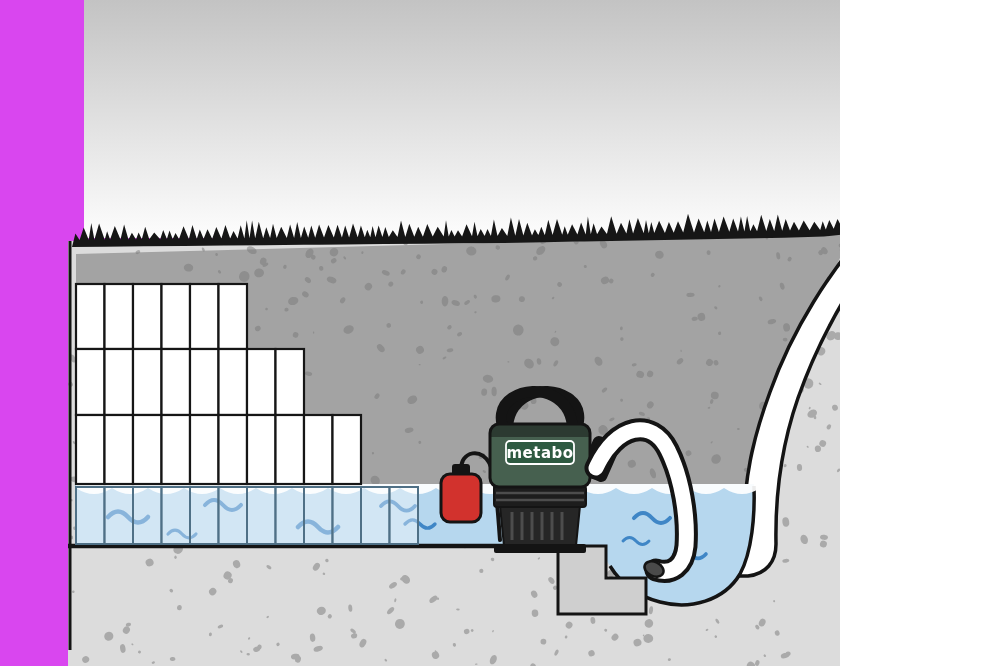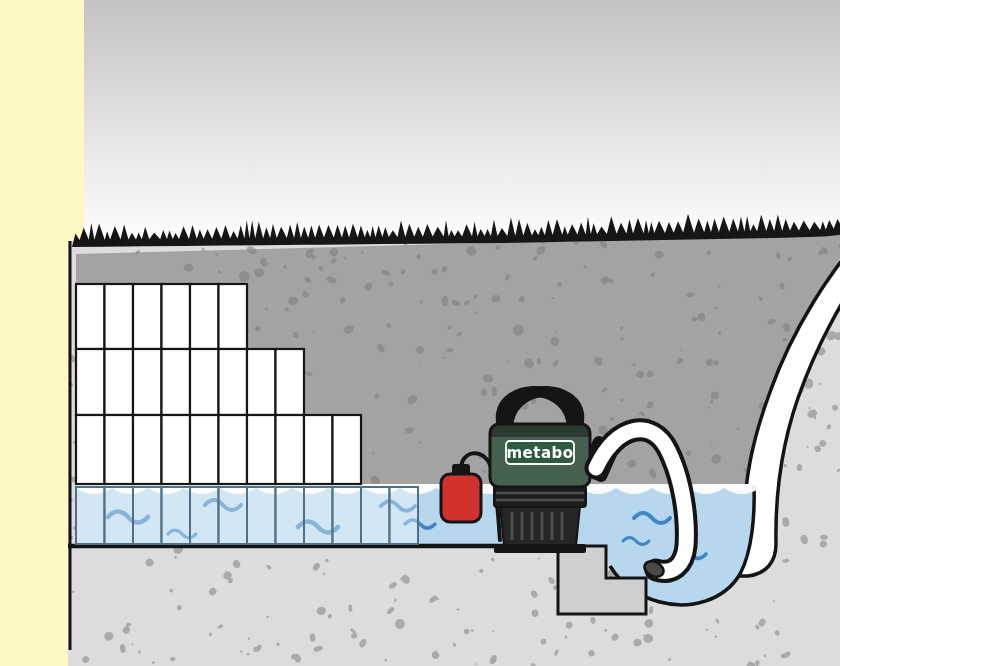--- a/index.html
+++ b/index.html
@@ -2,21 +2,21 @@
 <html style="--ground: #dcdcdc; --pit: #a3a3a3; --water: #b6d7ee; --wave: #3f86c6; --float: #d2322d; --pump: #46604f; --badge: #2e5a41; --speckle: #787878; --ink: #141414;"><head>
 <meta charset="utf-8">
 <title>Submersible pump illustration</title>
 <style>
   :root{
     --ground:#dcdcdc; --pit:#a3a3a3; --water:#b6d7ee; --wave:#3f86c6;
     --float:#d2322d; --pump:#46604f; --badge:#2e5a41; --speckle:#787878; --ink:#141414;
   }
   html,body{margin:0;padding:0;background:#ffffff;}
   body{font-family:"DejaVu Sans","Liberation Sans",sans-serif;}
-  .stage{position:relative;width:840px;height:666px;background:#fef9c3;overflow:hidden;}
+  .stage{position:relative;width:840px;height:666px;background:#d946ef;overflow:hidden;}
   svg{display:block;}
 </style>
 </head>
 <body>
 
 <div class="stage">
   <svg width="1000" height="666" viewBox="0 0 1000 666">
     <defs>
       <linearGradient id="skyGrad" x1="0" y1="0" x2="0" y2="1">
         <stop offset="0%" stop-color="#c3c3c3"></stop>

